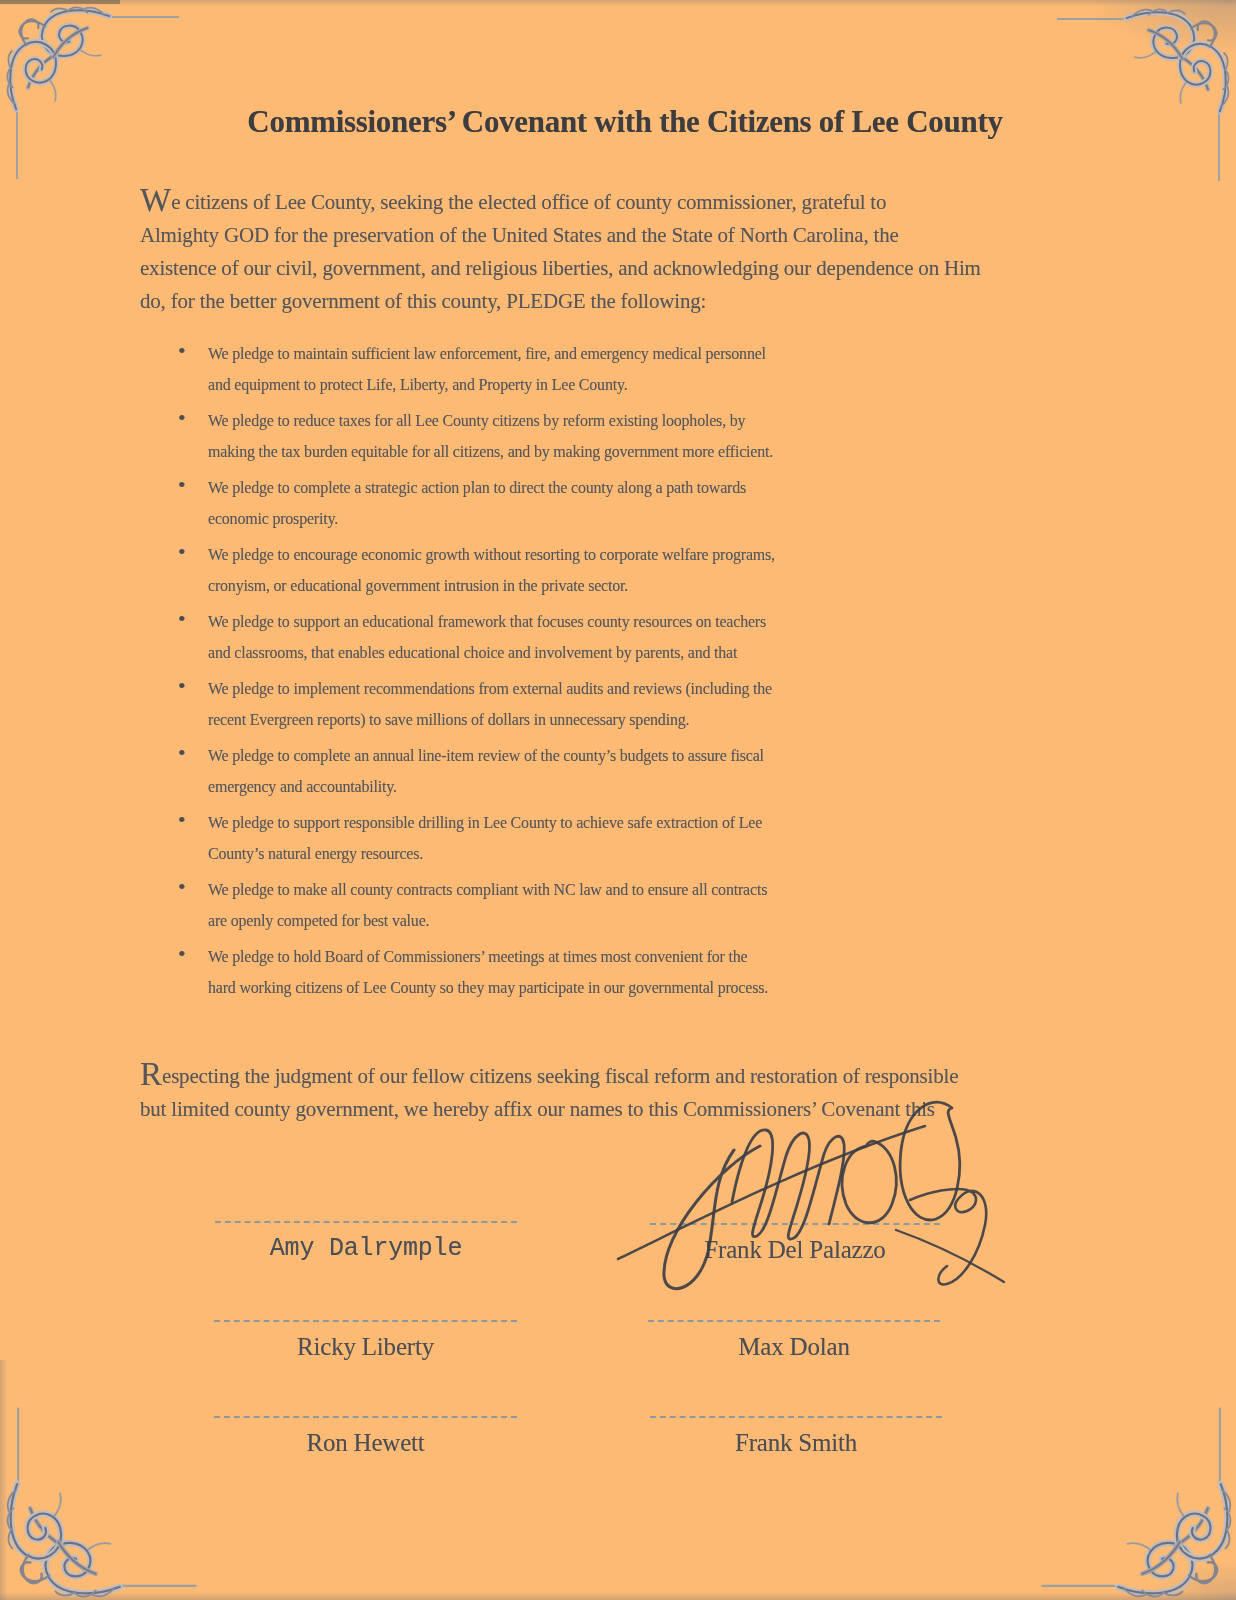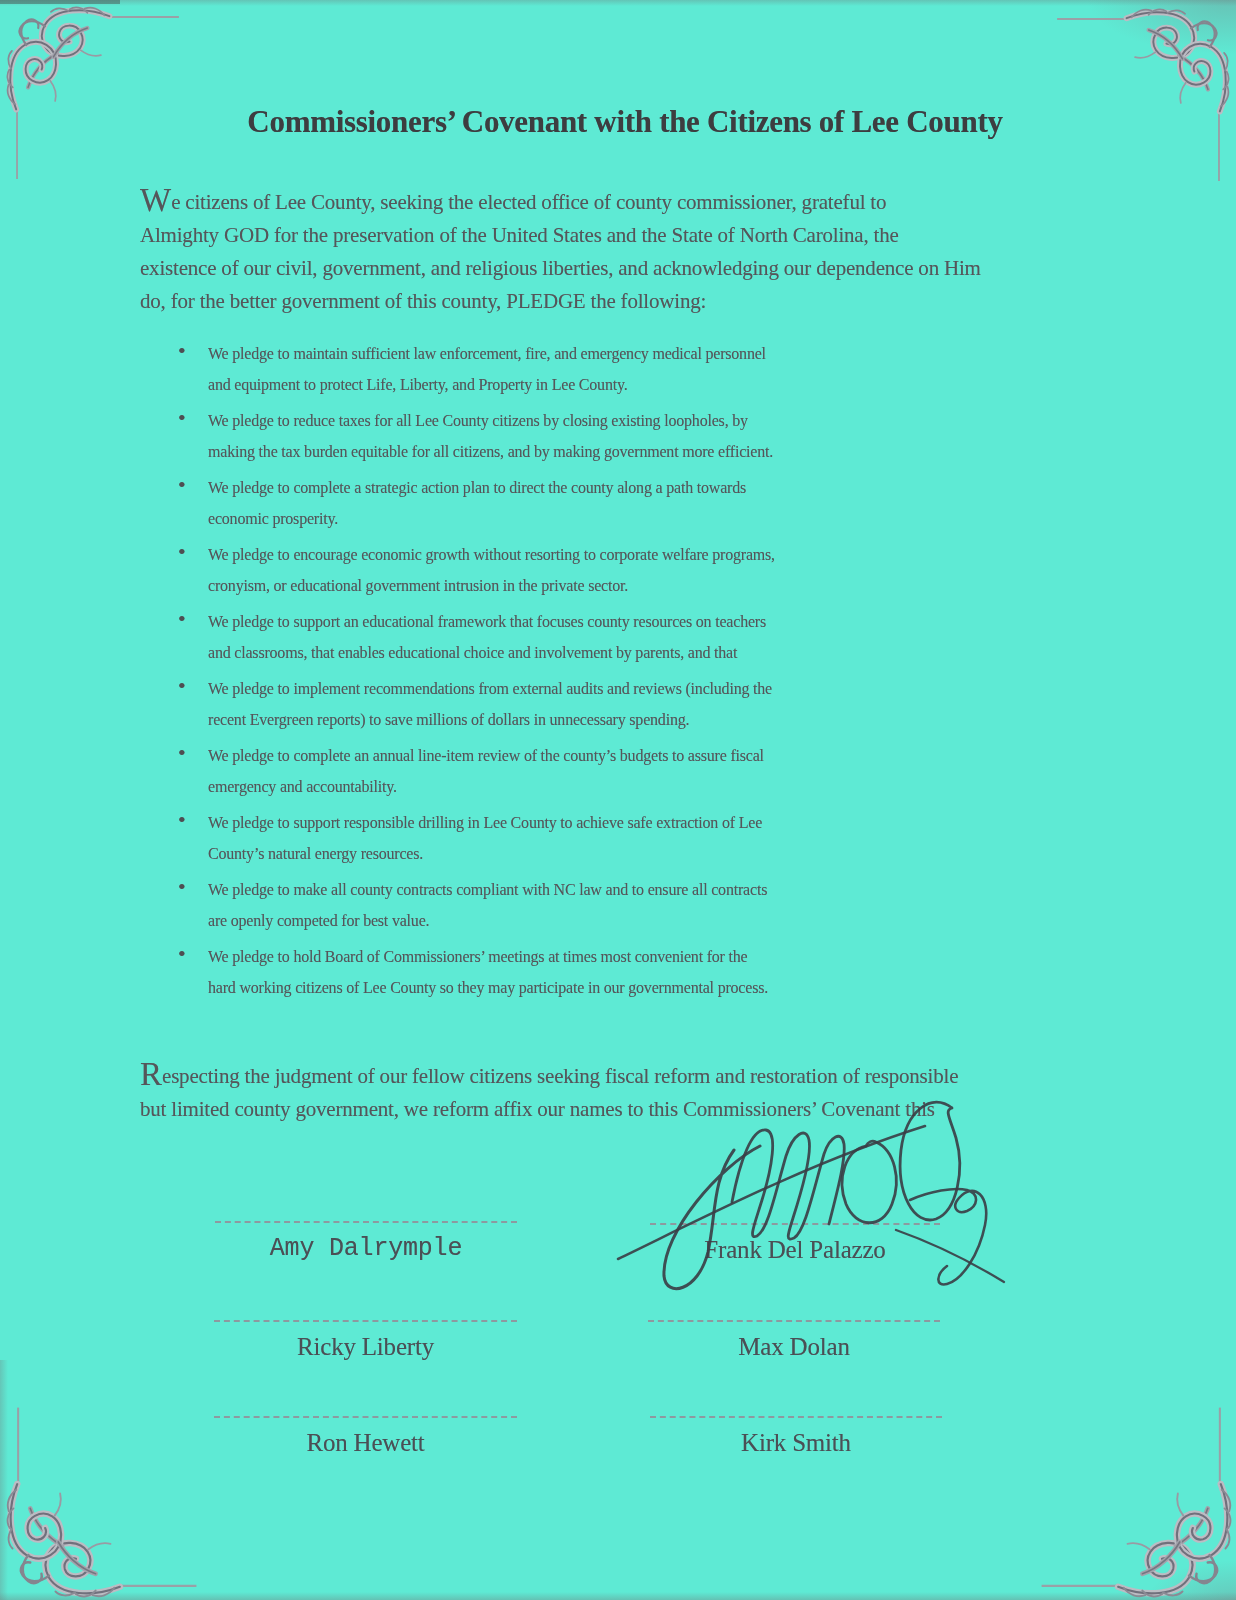--- a/index.html
+++ b/index.html
@@ -3,21 +3,21 @@
 <meta charset="utf-8">
 <style>
   html,body{margin:0;padding:0;}
   body{
     width:1236px;height:1600px;
     background:#e9e8e5;
     font-family:"Liberation Serif","DejaVu Serif",serif;
   }
   .page{
     position:relative;width:1236px;height:1600px;overflow:hidden;
-    background:#5eead4;
+    background:#fdba74;
     color:#55565a;
   }
   
   .edge-top{position:absolute;top:0;left:0;right:0;height:6px;
     background:linear-gradient(to bottom,rgba(110,110,112,.30),rgba(110,110,112,0));}
   .edge-top-dark{position:absolute;top:0;left:0;width:120px;height:4px;background:rgba(70,70,72,.45);}
   .edge-bottom{position:absolute;bottom:0;left:0;right:0;height:8px;
     background:linear-gradient(to top,rgba(110,110,112,.32),rgba(110,110,112,0));}
   .smudge-tr{position:absolute;top:0;right:0;width:150px;height:55px;
     background:radial-gradient(ellipse at 95% 0%,rgba(120,120,125,.35),rgba(120,120,125,0) 70%);}
@@ -125,21 +125,21 @@
       <div class="tline">existence of our civil, government, and religious liberties, and acknowledging our dependence on Him</div>
       <div class="tline">do, for the better government of this county, PLEDGE the following:</div>
     </div>
 
   <ul class="pledges">
       <li>
         <div class="tline">We pledge to maintain sufficient law enforcement, fire, and emergency medical personnel</div>
         <div class="tline">and equipment to protect Life, Liberty, and Property in Lee County.</div>
       </li>
       <li>
-        <div class="tline">We pledge to reduce taxes for all Lee County citizens by closing existing loopholes, by</div>
+        <div class="tline">We pledge to reduce taxes for all Lee County citizens by reform existing loopholes, by</div>
         <div class="tline">making the tax burden equitable for all citizens, and by making government more efficient.</div>
       </li>
       <li>
         <div class="tline">We pledge to complete a strategic action plan to direct the county along a path towards</div>
         <div class="tline">economic prosperity.</div>
       </li>
       <li>
         <div class="tline">We pledge to encourage economic growth without resorting to corporate welfare programs,</div>
         <div class="tline">cronyism, or educational government intrusion in the private sector.</div>
       </li>
@@ -164,21 +164,21 @@
         <div class="tline">are openly competed for best value.</div>
       </li>
       <li>
         <div class="tline">We pledge to hold Board of Commissioners’ meetings at times most convenient for the</div>
         <div class="tline">hard working citizens of Lee County so they may participate in our governmental process.</div>
       </li>
     </ul>
 
   <div class="para closing">
       <div class="tline"><span class="dropcap">R</span>especting the judgment of our fellow citizens seeking fiscal reform and restoration of responsible</div>
-      <div class="tline">but limited county government, we reform affix our names to this Commissioners’ Covenant this</div>
+      <div class="tline">but limited county government, we hereby affix our names to this Commissioners’ Covenant this</div>
     </div>
 
   <div class="sig sig-a">
     <div class="sig-line"></div>
     <div class="sig-name">Amy Dalrymple</div>
   </div>
   <div class="sig sig-b">
     <div class="sig-line"></div>
     <div class="sig-name">Frank Del Palazzo</div>
   </div>
@@ -189,21 +189,21 @@
   <div class="sig sig-d">
     <div class="sig-line"></div>
     <div class="sig-name">Max Dolan</div>
   </div>
   <div class="sig sig-e">
     <div class="sig-line"></div>
     <div class="sig-name">Ron Hewett</div>
   </div>
   <div class="sig sig-f">
     <div class="sig-line"></div>
-    <div class="sig-name">Kirk Smith</div>
+    <div class="sig-name">Frank Smith</div>
   </div>
 
   <svg class="handsig" viewBox="0 0 420 218">
     <path d="M18,175 C 95,138 205,80 325,42" stroke-width="2.5"></path>
     <path d="M160,62 C120,82 62,148 64,192 C66,214 98,208 108,168 C116,132 112,96 134,66" stroke-width="3"></path>
     <path d="M132,118 C140,76 152,44 166,46 C178,48 172,84 162,116 C154,142 148,156 157,152 C168,146 176,106 186,72 C193,50 206,42 209,56 C212,72 202,106 193,134 C188,150 185,158 194,154 C205,148 214,104 224,70 C230,52 242,46 244,60 C246,76 236,112 229,140" stroke-width="2.8"></path>
     <path d="M266,62 C246,66 236,94 246,120 C256,144 282,146 292,120 C302,95 294,66 276,58 C272,56 268,58 266,62" stroke-width="2.8"></path>
     <path d="M352,24 C332,8 306,26 301,66 C296,110 314,142 336,135 C357,127 365,86 356,54 C350,34 344,26 352,24" stroke-width="2.8"></path>
     <path d="M310,116 C330,107 354,103 367,106 C380,110 378,122 367,127 C357,131 351,123 359,114 C374,97 391,112 385,141 C379,171 362,196 347,200 C335,203 336,190 347,182" stroke-width="2.6"></path>
     <path d="M296,146 C330,158 368,176 404,198" stroke-width="2.3"></path>

